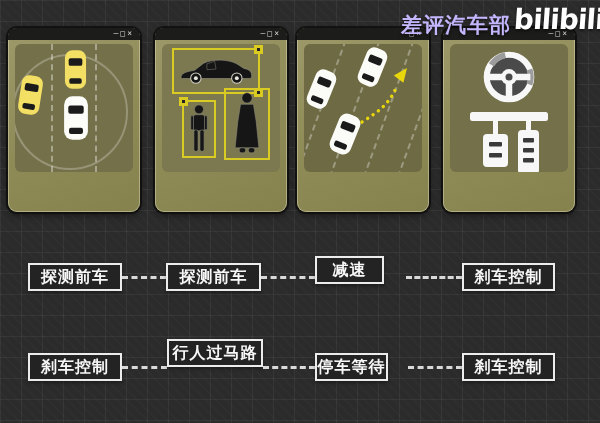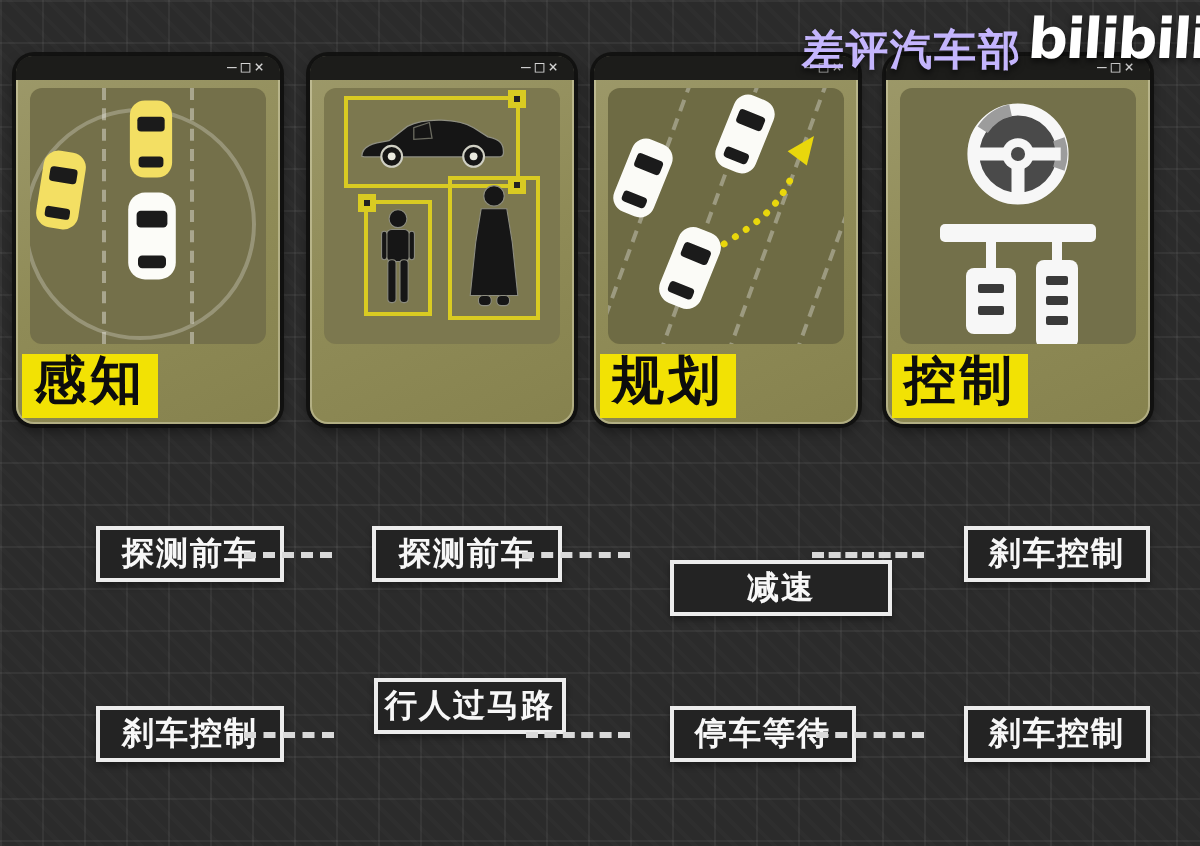--- a/index.html
+++ b/index.html
@@ -52,21 +52,21 @@
   
   .dlane{position:absolute;top:-28px;height:195px;width:0;border-left:2px dashed rgba(255,255,255,.32);
     transform:rotate(20deg);}
   .path-overlay{position:absolute;inset:0;}
   
   .wheel{position:absolute;left:33px;top:7px;width:52px;height:52px;}
   .pedals{position:absolute;left:19px;top:68px;width:80px;height:60px;}
   
   .step{position:absolute;box-sizing:border-box;height:28px;border:2px solid #ececec;color:#f7f7f7;
     background:#232323;font-size:16px;font-weight:700;display:flex;align-items:center;justify-content:center;
-    letter-spacing:1px;box-shadow:0 2px 3px rgba(0,0,0,.35);margin-left:20px;}
+    letter-spacing:1px;box-shadow:0 2px 3px rgba(0,0,0,.35);}
   .connector{position:absolute;height:0;border-top:3px dashed #d9d9d9;}
 </style>
 </head>
 <body>
 
 <div class="channel">差评汽车部</div>
 <div class="logo">bilibili</div>
 
 <div class="window" id="panel-perception">
   <div class="titlebar">
@@ -90,23 +90,20 @@
           <rect x="10" y="47" width="20" height="9" rx="3" fill="#1b1b1b"></rect>
         </svg>
     </div>
     <div class="car" style="left:47px;top:50px;width:28px;height:48px">
       <svg viewBox="0 0 40 66">
           <rect x="3" y="2" width="34" height="62" rx="12" fill="#fcfcf8"></rect>
           <rect x="9" y="15" width="22" height="12" rx="3" fill="#1b1b1b"></rect>
           <rect x="10" y="47" width="20" height="9" rx="3" fill="#1b1b1b"></rect>
         </svg>
     </div>
-  </div>
-  <div class="label-row">
-    <span class="panel-label">感知</span>
   </div>
 </div>
 
 <div class="window" id="panel-prediction">
   <div class="titlebar">
     <span class="controls">–□×</span>
   </div>
   <div class="inner">
     <div class="bbox" style="left:10px;top:4px;width:88px;height:46px">
       <div class="tag" style="right:-5px;top:-5px"></div>
@@ -179,23 +176,20 @@
       <svg viewBox="0 0 40 66">
           <rect x="3" y="2" width="34" height="62" rx="12" fill="#fbfbf7"></rect>
           <rect x="9" y="15" width="22" height="12" rx="3" fill="#1b1b1b"></rect>
           <rect x="10" y="47" width="20" height="9" rx="3" fill="#1b1b1b"></rect>
         </svg>
     </div>
     <svg class="path-overlay" viewBox="0 0 118 130">
       <path d="M58 78 C72 69 84 62 92 44" stroke="#e9d70c" stroke-width="3.4" fill="none" stroke-linecap="round" stroke-dasharray="0.1 6.5"></path>
       <polygon points="103,24 99.4,38.8 89.8,31.6" fill="#e9d70c"></polygon>
     </svg>
-  </div>
-  <div class="label-row">
-    <span class="panel-label">规划</span>
   </div>
 </div>
 
 <div class="window" id="panel-control">
   <div class="titlebar">
     <span class="controls">–□×</span>
   </div>
   <div class="inner">
     <div class="wheel">
       <svg viewBox="0 0 56 56">
@@ -216,32 +210,29 @@
         <rect x="14" y="22" width="25" height="33" rx="4" fill="#f7f7f7"></rect>
         <rect x="20" y="30" width="13" height="4.5" rx="1" fill="#3a3a3a"></rect>
         <rect x="20" y="41" width="13" height="4.5" rx="1" fill="#3a3a3a"></rect>
         <rect x="49" y="18" width="21" height="44" rx="4" fill="#f7f7f7"></rect>
         <rect x="54" y="26" width="11" height="4.5" rx="1" fill="#3a3a3a"></rect>
         <rect x="54" y="36" width="11" height="4.5" rx="1" fill="#3a3a3a"></rect>
         <rect x="54" y="46" width="11" height="4.5" rx="1" fill="#3a3a3a"></rect>
       </svg>
     </div>
   </div>
-  <div class="label-row">
-    <span class="panel-label">控制</span>
-  </div>
 </div>
 
 <div class="step" style="left:28px;top:263px;width:94px">探测前车</div>
 <div class="connector" style="left:122px;top:276px;width:44px"></div>
 <div class="step" style="left:166px;top:263px;width:95px">探测前车</div>
 <div class="connector" style="left:261px;top:276px;width:54px"></div>
-<div class="step" style="left:315px;top:280px;width:111px">减速</div>
+<div class="step" style="left:315px;top:256px;width:69px">减速</div>
 <div class="connector" style="left:406px;top:276px;width:56px"></div>
 <div class="step" style="left:462px;top:263px;width:93px">刹车控制</div>
 
 <div class="step" style="left:28px;top:353px;width:94px">刹车控制</div>
 <div class="connector" style="left:122px;top:366px;width:45px"></div>
 <div class="step" style="left:167px;top:339px;width:96px">行人过马路</div>
 <div class="connector" style="left:263px;top:366px;width:52px"></div>
-<div class="step" style="left:315px;top:353px;width:93px">停车等待</div>
+<div class="step" style="left:315px;top:353px;width:73px">停车等待</div>
 <div class="connector" style="left:408px;top:366px;width:54px"></div>
 <div class="step" style="left:462px;top:353px;width:93px">刹车控制</div>
 
 </body></html>

